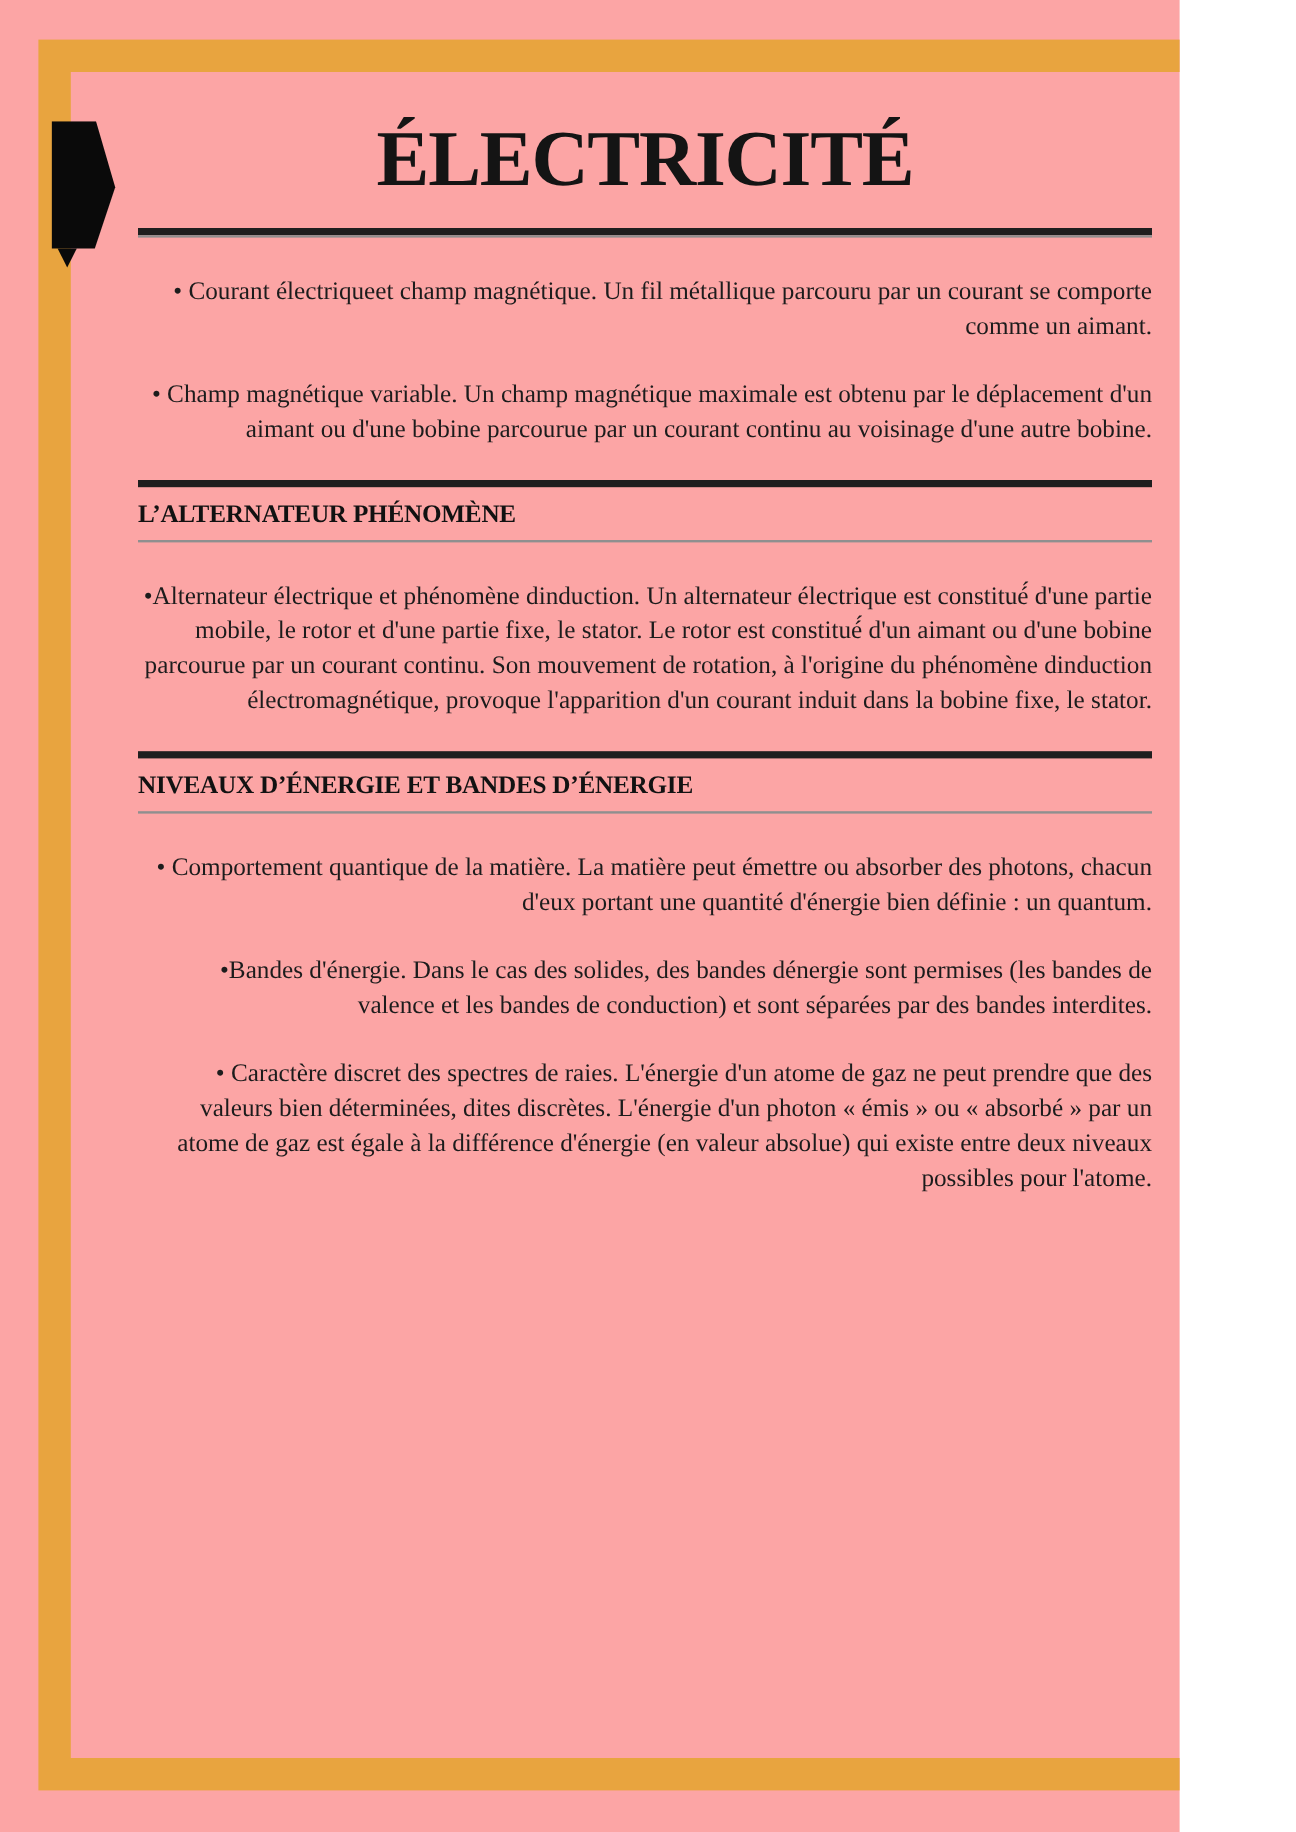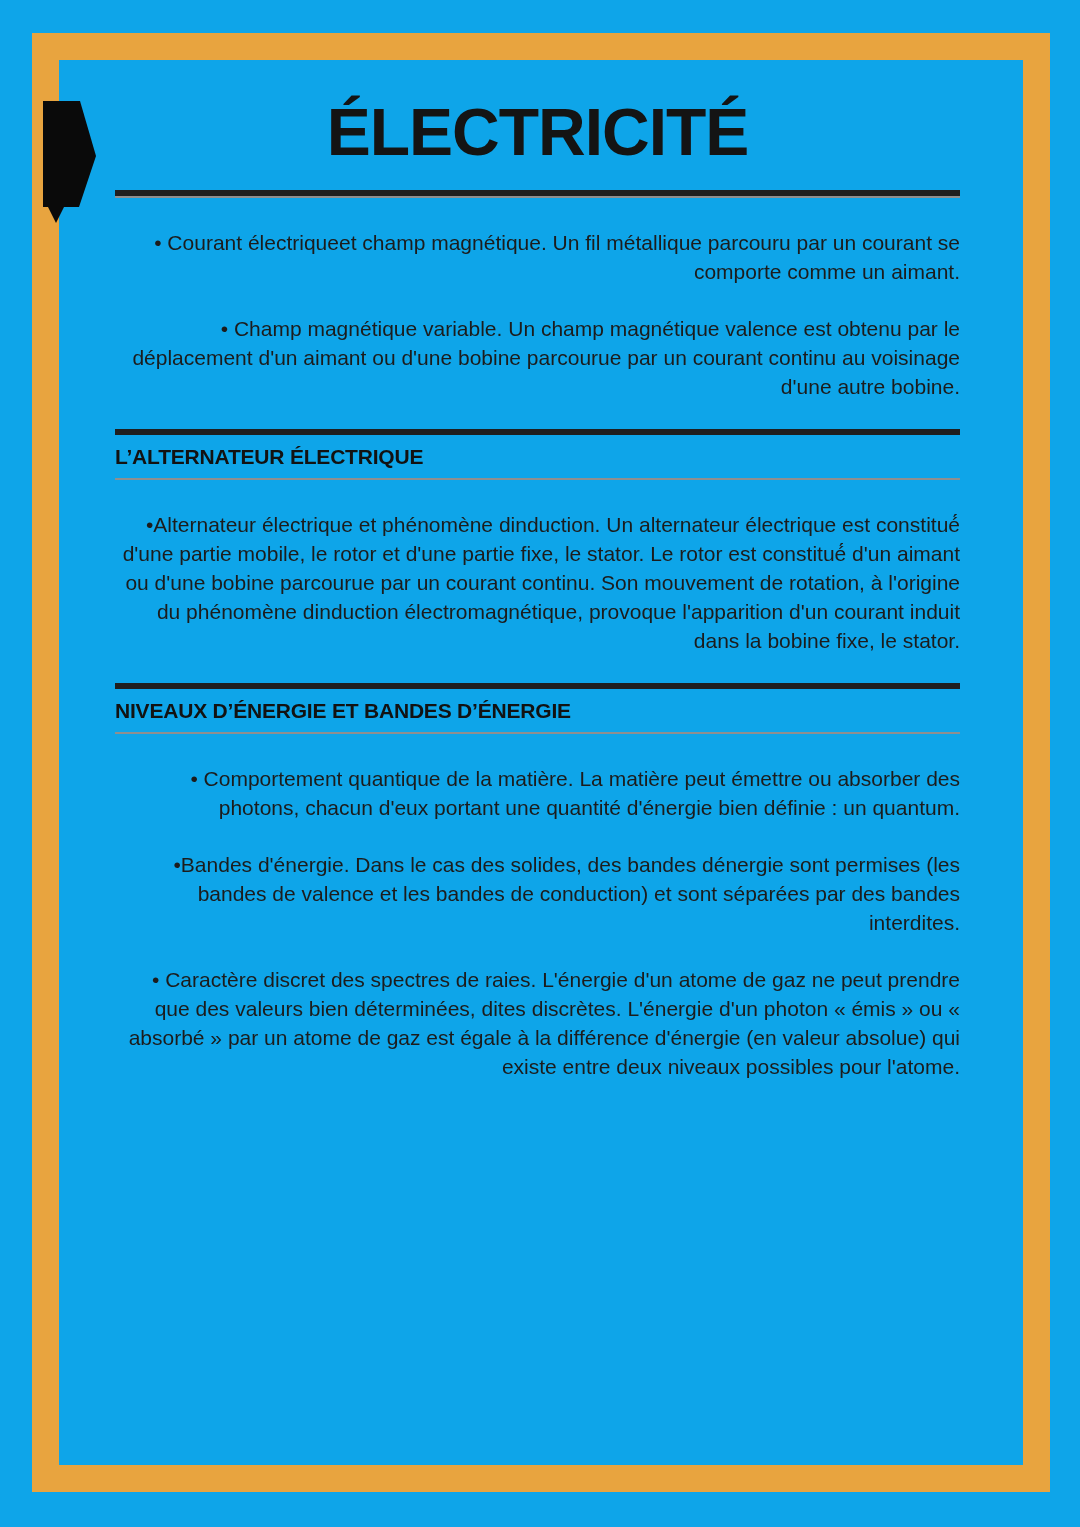--- a/index.html
+++ b/index.html
@@ -1,18 +1,18 @@
 <!DOCTYPE html>
 <html><head>
 <meta charset="utf-8">
 <style>
   html, body { margin:0; padding:0; background:#ffffff; }
   .page {
-    position:relative; width:1080px; height:1527px; background:#0ea5e9;
-    overflow:hidden; font-family:Liberation Sans, sans-serif;
+    position:relative; width:983px; height:1527px; background:#fca5a5;
+    overflow:hidden; font-family:Liberation Serif, serif;
   }
   .frame {
     position:absolute; left:32px; top:33px; width:1018px; height:1459px;
     border:27px solid #E8A43F; box-sizing:border-box; background:transparent;
   }
   .bookmark { position:absolute; left:43px; top:101px; width:56px; height:124px; }
   .content { position:absolute; left:115px; top:60px; width:845px; }
   .title {
     margin:36px 0 20px; text-align:center; font-size:66px; font-weight:700;
     color:#141414; line-height:1.12; letter-spacing:-1px; white-space:nowrap;
@@ -41,26 +41,26 @@
     <polygon points="5,106 21,106 13,122" fill="#0A0A0A"></polygon>
   </svg>
 
   <div class="content">
     <h1 class="title">ÉLECTRICITÉ</h1>
 
     <section class="section">
       <div class="section-bar"></div>
       <div class="section-rule"></div>
       <p class="body-par">• Courant électriqueet champ magnétique. Un fil métallique parcouru par un courant se comporte comme un aimant.</p>
-      <p class="body-par">• Champ magnétique variable. Un champ magnétique valence est obtenu par le déplacement d'un aimant ou d'une bobine parcourue par un courant continu au voisinage d'une autre bobine.</p>
+      <p class="body-par">• Champ magnétique variable. Un champ magnétique maximale est obtenu par le déplacement d'un aimant ou d'une bobine parcourue par un courant continu au voisinage d'une autre bobine.</p>
     </section>
 
     <section class="section">
       <div class="section-bar"></div>
-      <h2 class="section-heading">L’ALTERNATEUR ÉLECTRIQUE</h2>
+      <h2 class="section-heading">L’ALTERNATEUR PHÉNOMÈNE</h2>
       <div class="section-rule"></div>
       <p class="body-par">•Alternateur électrique et phénomène dinduction. Un alternateur électrique est constitué́ d'une partie mobile, le rotor et d'une partie fixe, le stator. Le rotor est constitué́ d'un aimant ou d'une bobine parcourue par un courant continu. Son mouvement de rotation, à l'origine du phénomène dinduction électromagnétique, provoque l'apparition d'un courant induit dans la bobine fixe, le stator.</p>
     </section>
 
     <section class="section">
       <div class="section-bar"></div>
       <h2 class="section-heading">NIVEAUX D’ÉNERGIE ET BANDES D’ÉNERGIE</h2>
       <div class="section-rule"></div>
       <p class="body-par">• Comportement quantique de la matière. La matière peut émettre ou absorber des photons, chacun d'eux portant une quantité d'énergie bien définie : un quantum.</p>
       <p class="body-par gap-before">•Bandes d'énergie. Dans le cas des solides, des bandes dénergie sont permises (les bandes de valence et les bandes de conduction) et sont séparées par des bandes interdites.</p>

